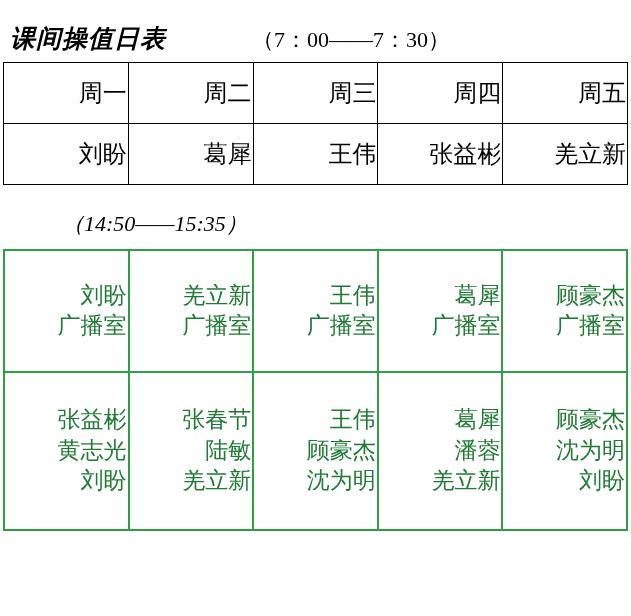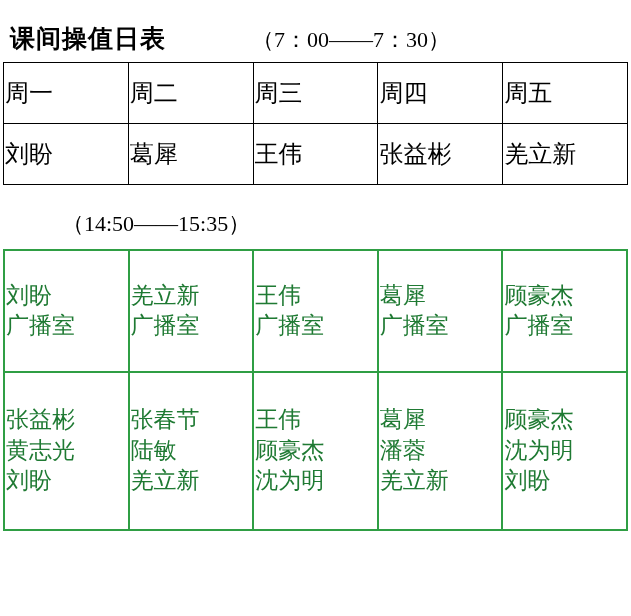--- a/index.html
+++ b/index.html
@@ -27,27 +27,28 @@
     padding: 0 10px;
     box-sizing: border-box;
   }
   .title-row.first { height: 62px; padding-top: 22px; }
   .title-row.second { height: 64px; padding-top: 24px; }
   .title-main {
     font-weight: bold;
     font-size: 25px;
     letter-spacing: 1px;
     white-space: nowrap;
+    font-style: italic;
   }
   .title-time {
     font-size: 22px;
     white-space: nowrap;
   }
   .title-row.first .title-time { margin-left: 86px; }
-  .title-row.second .title-time { margin-left: 52px; }
+  .title-row.second .title-time { margin-left: 52px; font-style: italic; }
 
   
   table {
     border-collapse: collapse;
     table-layout: fixed;
     width: 625px;
     margin: 0 3px;
   }
   table.tbl-green {
     border: 2px solid #2f9e44;
@@ -55,21 +56,21 @@
   table.tbl-green td {
     border: 2px solid #2f9e44;
   }
   table.tbl-black {
     border: 1px solid #000000;
   }
   table.tbl-black td {
     border: 1px solid #000000;
   }
   td {
-    text-align: left;
+    text-align: right;
     vertical-align: middle;
     padding: 2px 1px;
   }
   .hdr-cell {
     height: 56px;
     font-size: 24px;
   }
   .name-cell {
     height: 56px;
     font-size: 24px;

